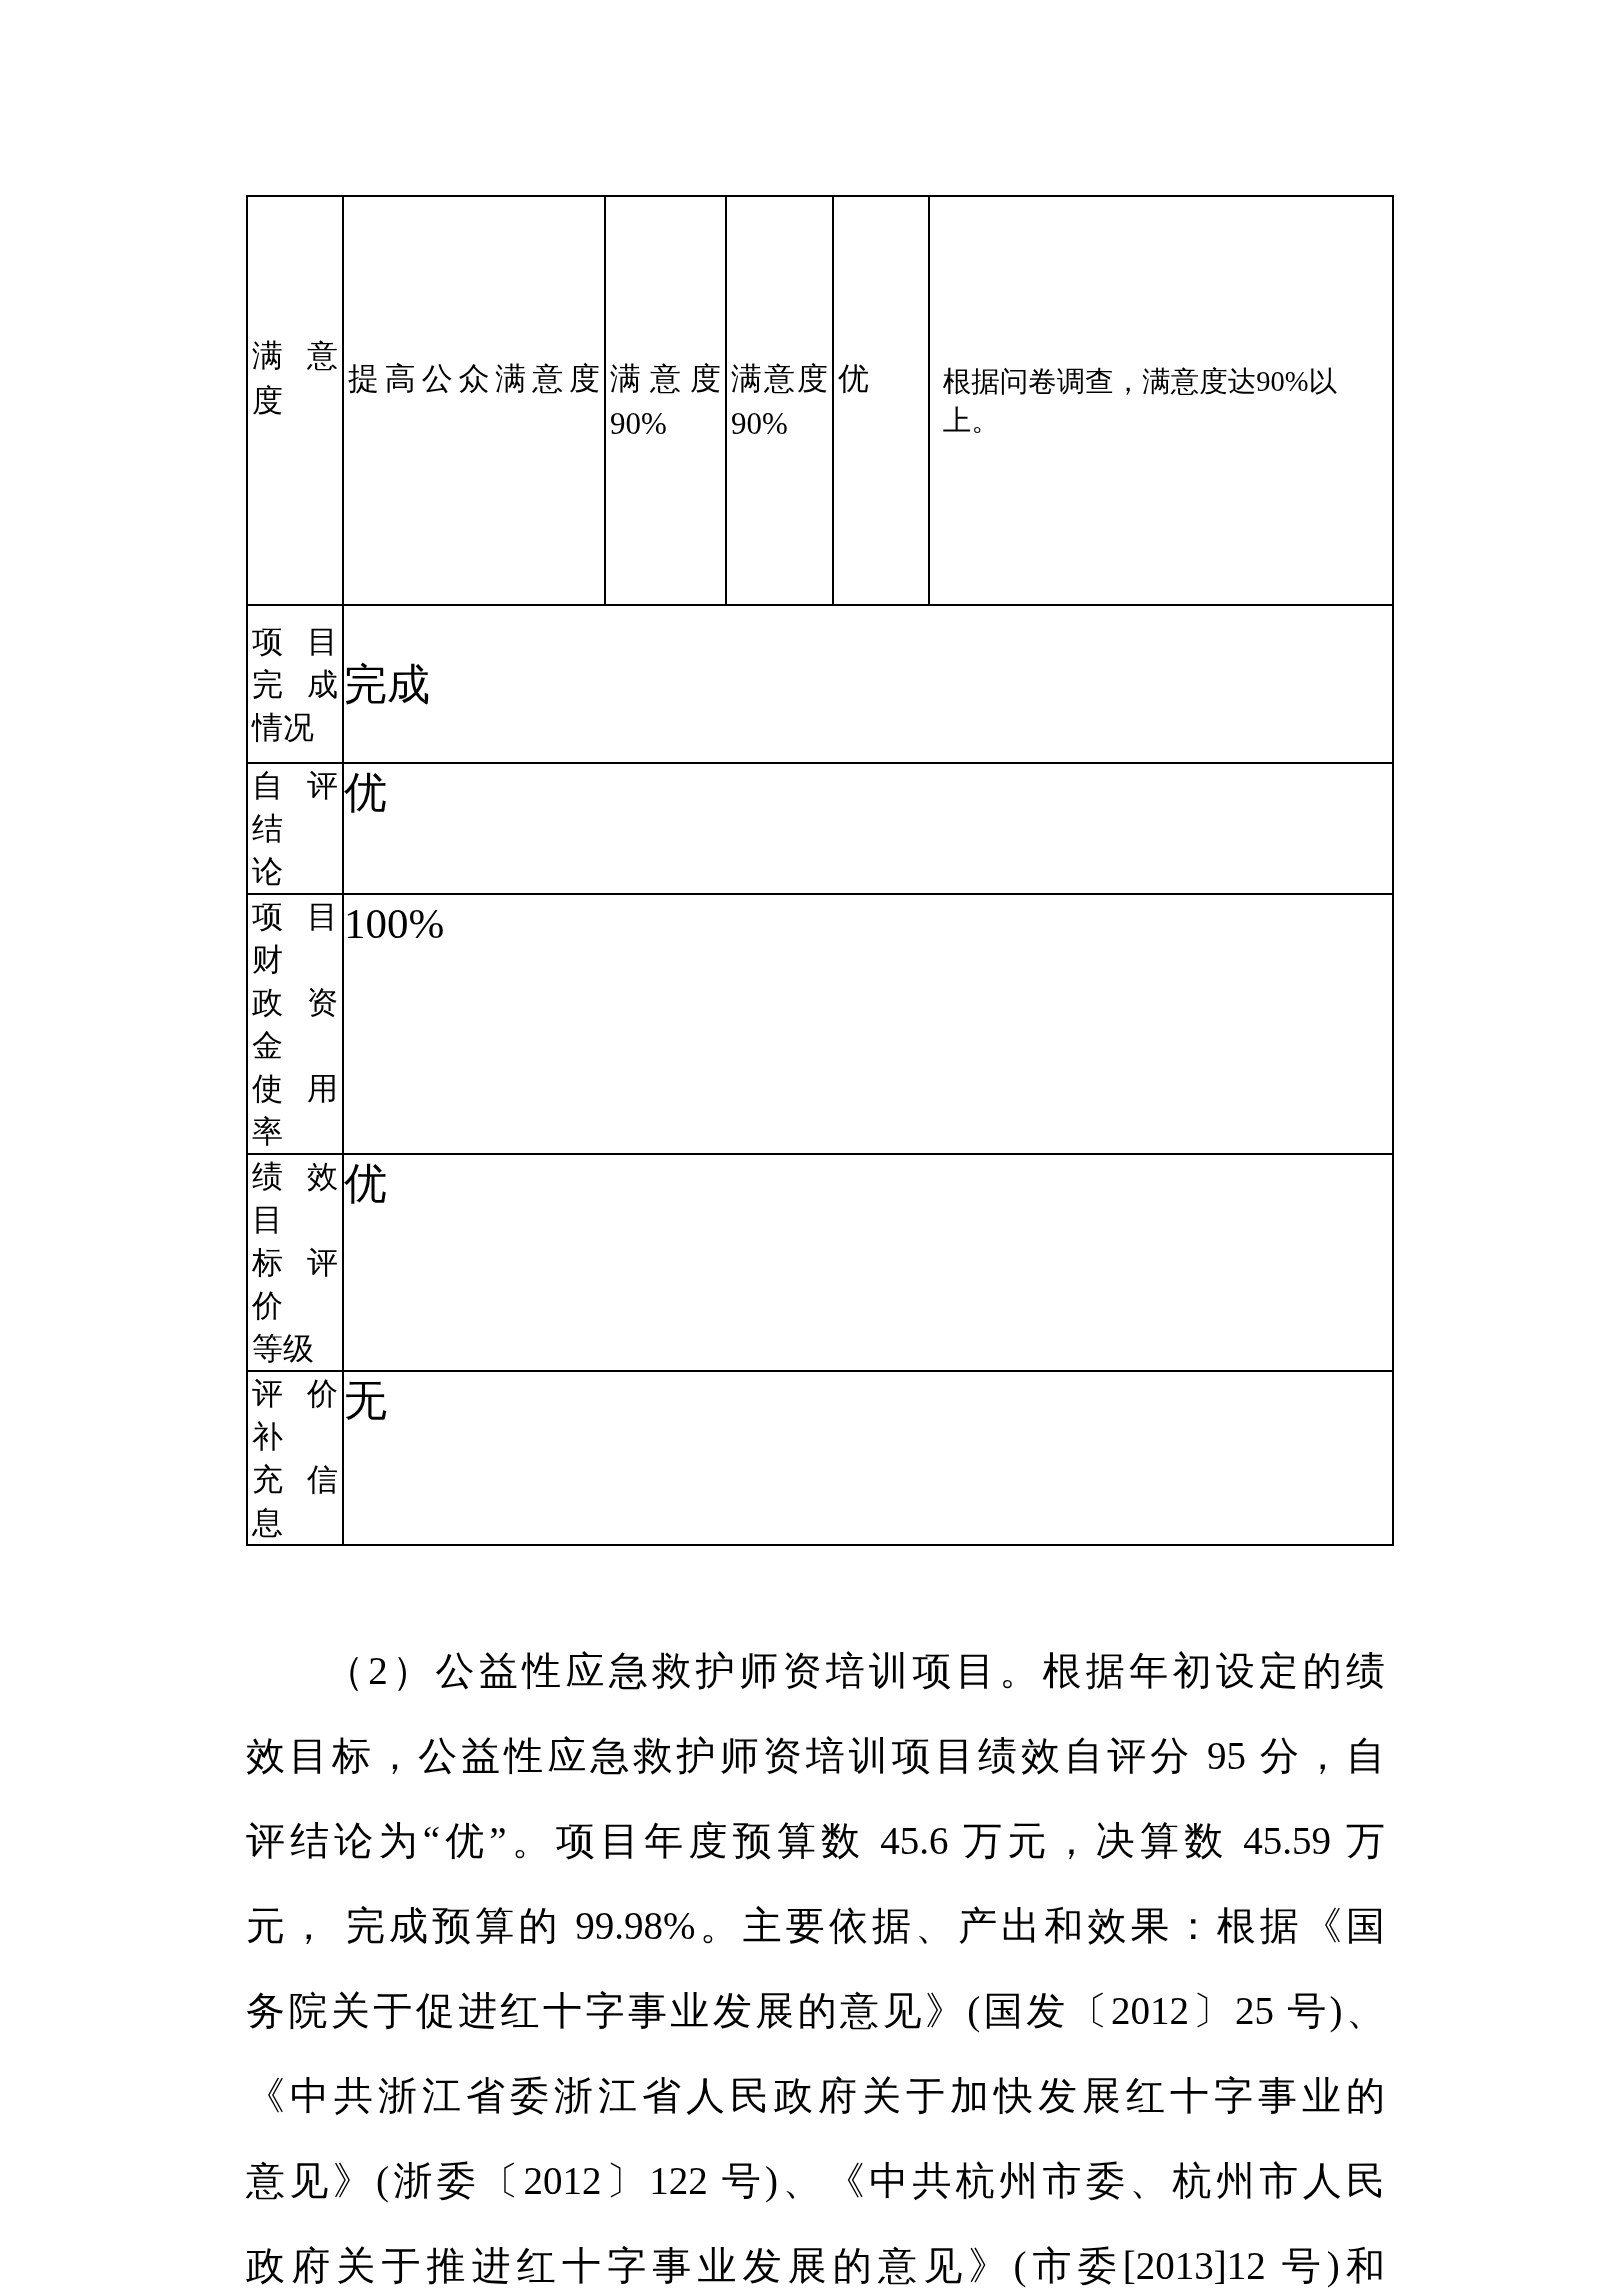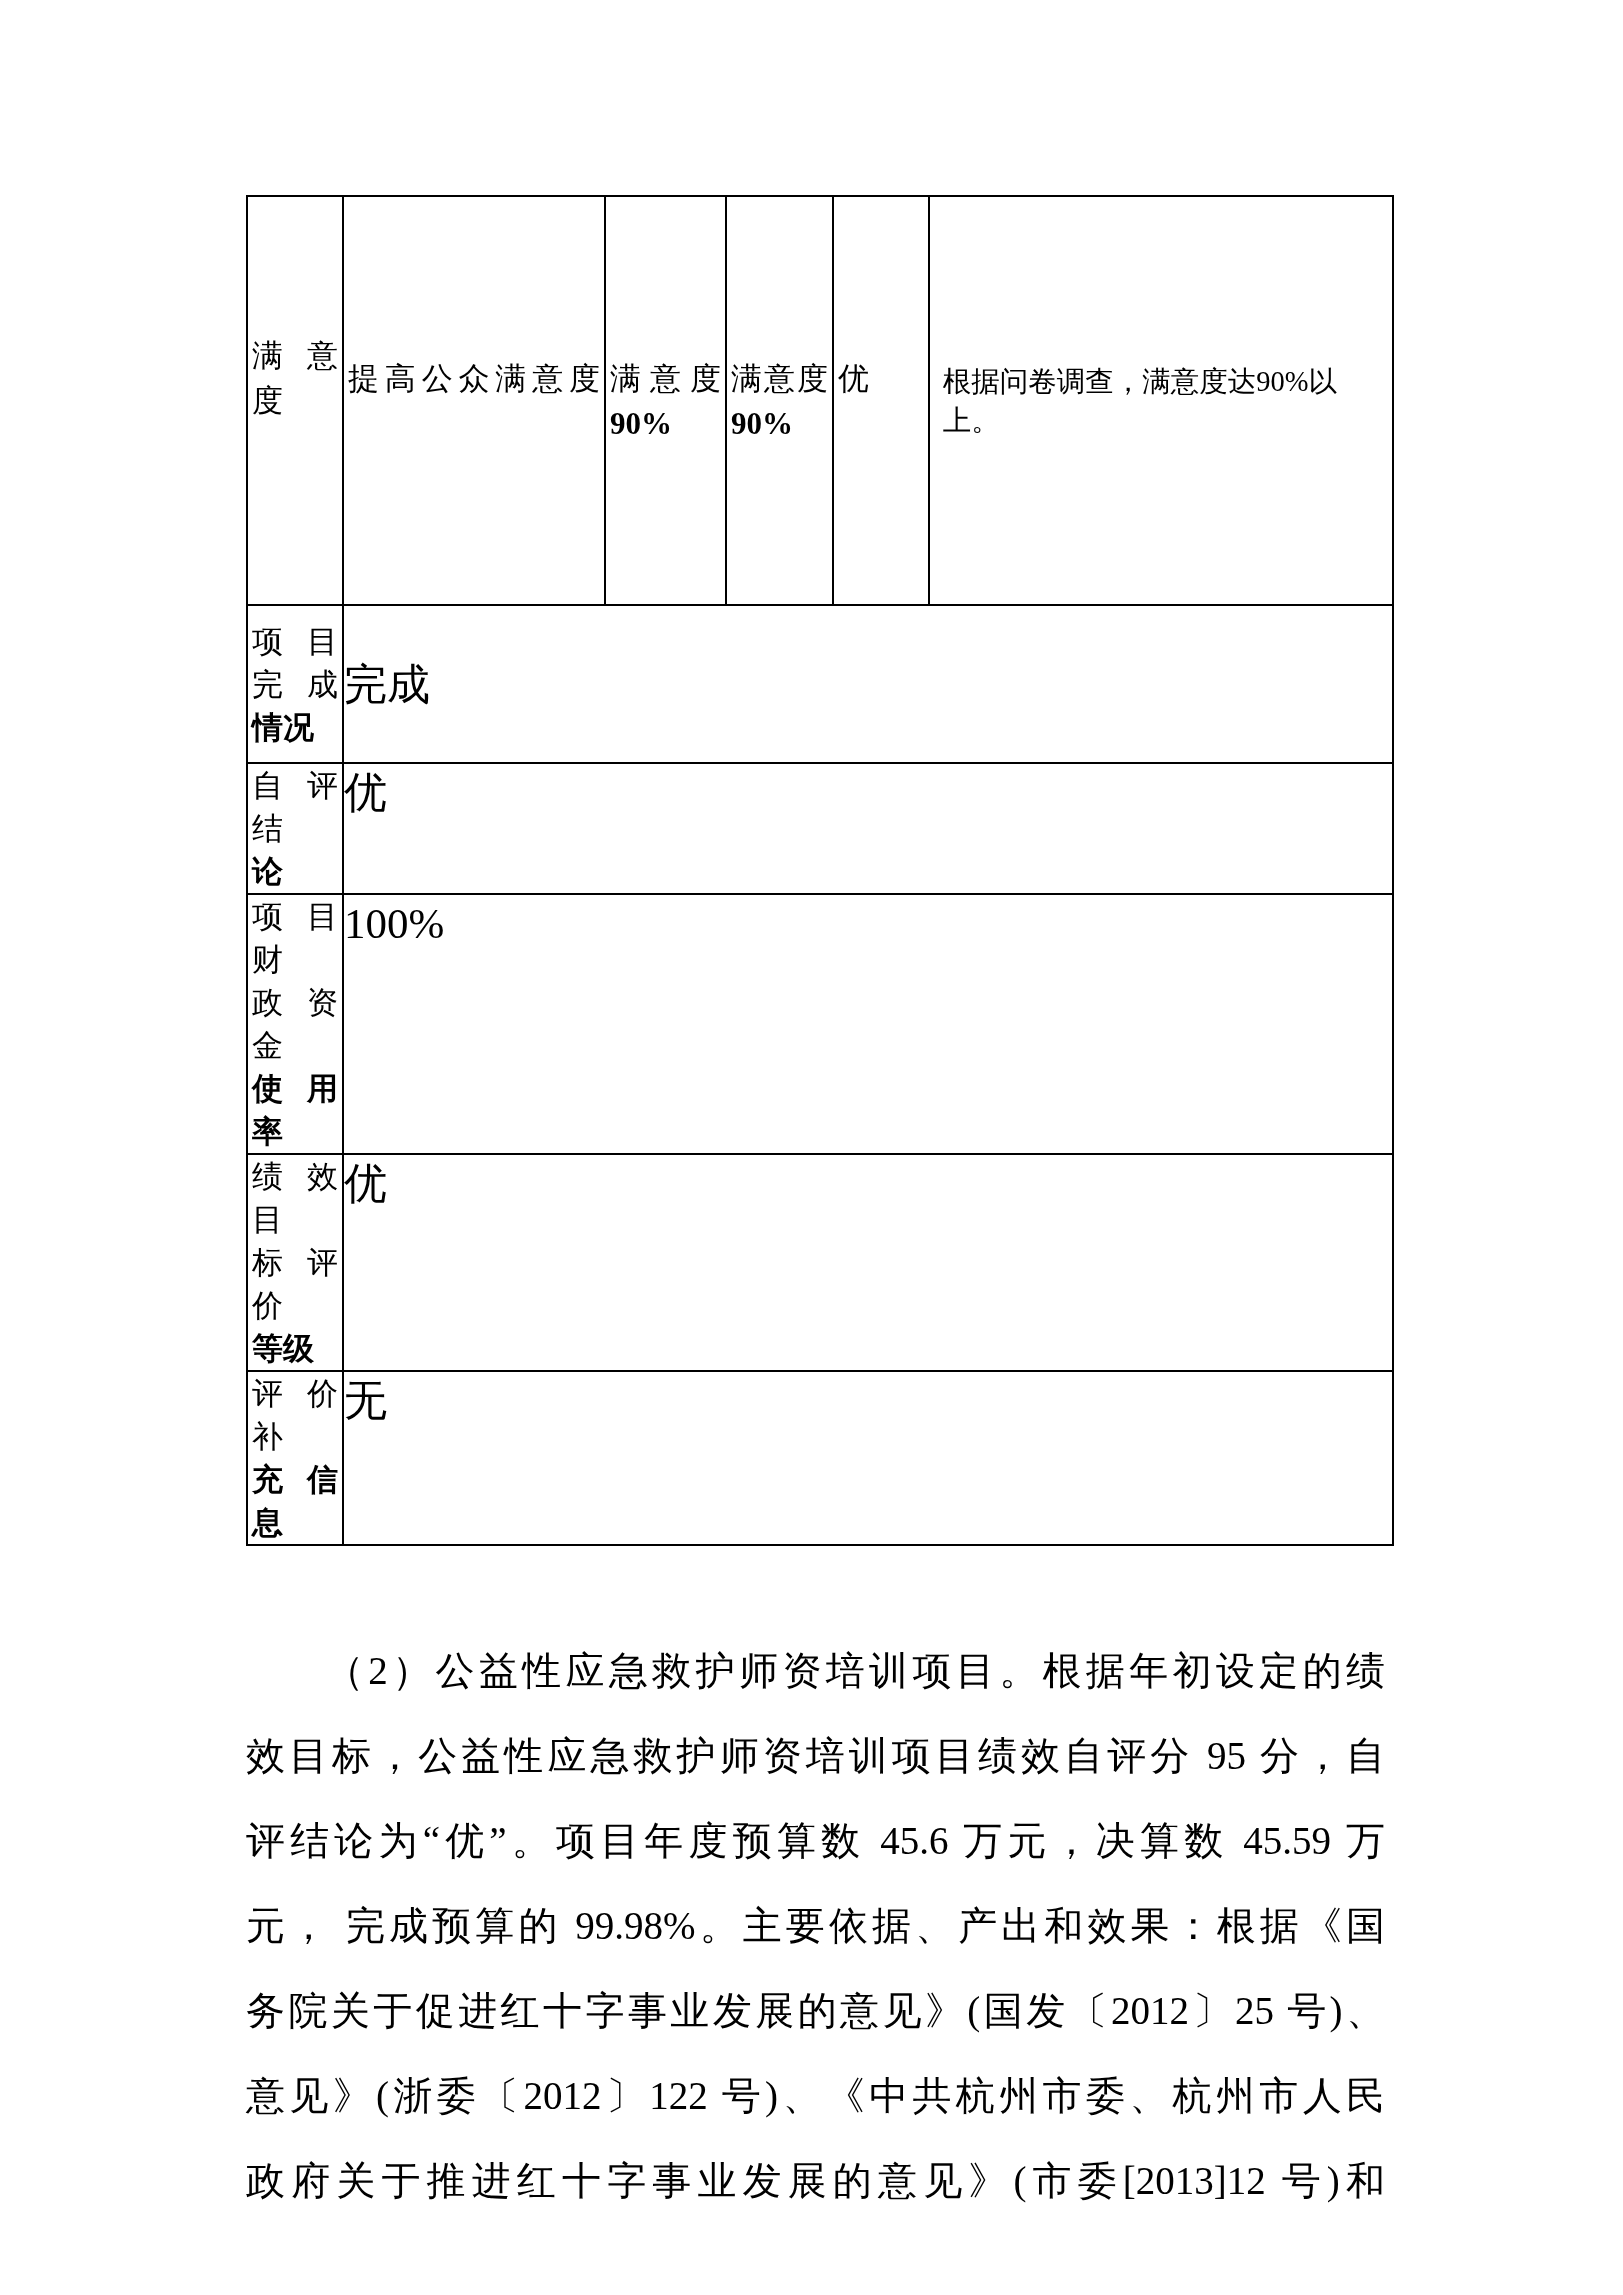--- a/index.html
+++ b/index.html
@@ -42,21 +42,21 @@
 
   .cellblock { padding: 0 3.9px; }
   .tl-line {
     font-size: 31px;
     line-height: 45px;
     min-height: 45px;
     text-align: justify;
     text-align-last: justify;
     text-justify: inter-character;
   }
-  .cellblock .tl-line:last-child { text-align-last: left; font-weight: bold; }
+  .cellblock .tl-line:last-child { text-align-last: left; }
   .label-cell .tl-line {
     line-height: 43px;
     min-height: 43px;
   }
   .remark-cell {
     font-size: 28.5px;
     line-height: 39px;
     padding-left: 12.8px !important;
     padding-right: 6.9px !important;
     text-align: left;
@@ -192,19 +192,20 @@
     </tr>
   </tbody>
     </table>
 
   <div class="para">
     <div class="pline pline-first">（2）公益性应急救护师资培训项目。根据年初设定的绩</div>
     <div class="pline">效目标，公益性应急救护师资培训项目绩效自评分 95 分，自</div>
     <div class="pline">评结论为“优”。项目年度预算数 45.6 万元，决算数 45.59 万</div>
     <div class="pline">元， 完成预算的 99.98%。主要依据、产出和效果：根据《国</div>
     <div class="pline">务院关于促进红十字事业发展的意见》(国发〔2012〕25 号)、</div>
+    <div class="pline">《中共浙江省委浙江省人民政府关于加快发展红十字事业的</div>
     <div class="pline">意见》(浙委〔2012〕122 号)、《中共杭州市委、杭州市人民</div>
     <div class="pline">政府关于推进红十字事业发展的意见》(市委[2013]12 号)和</div>
 
   </div>
 
 </div>
 
 
 </body></html>

